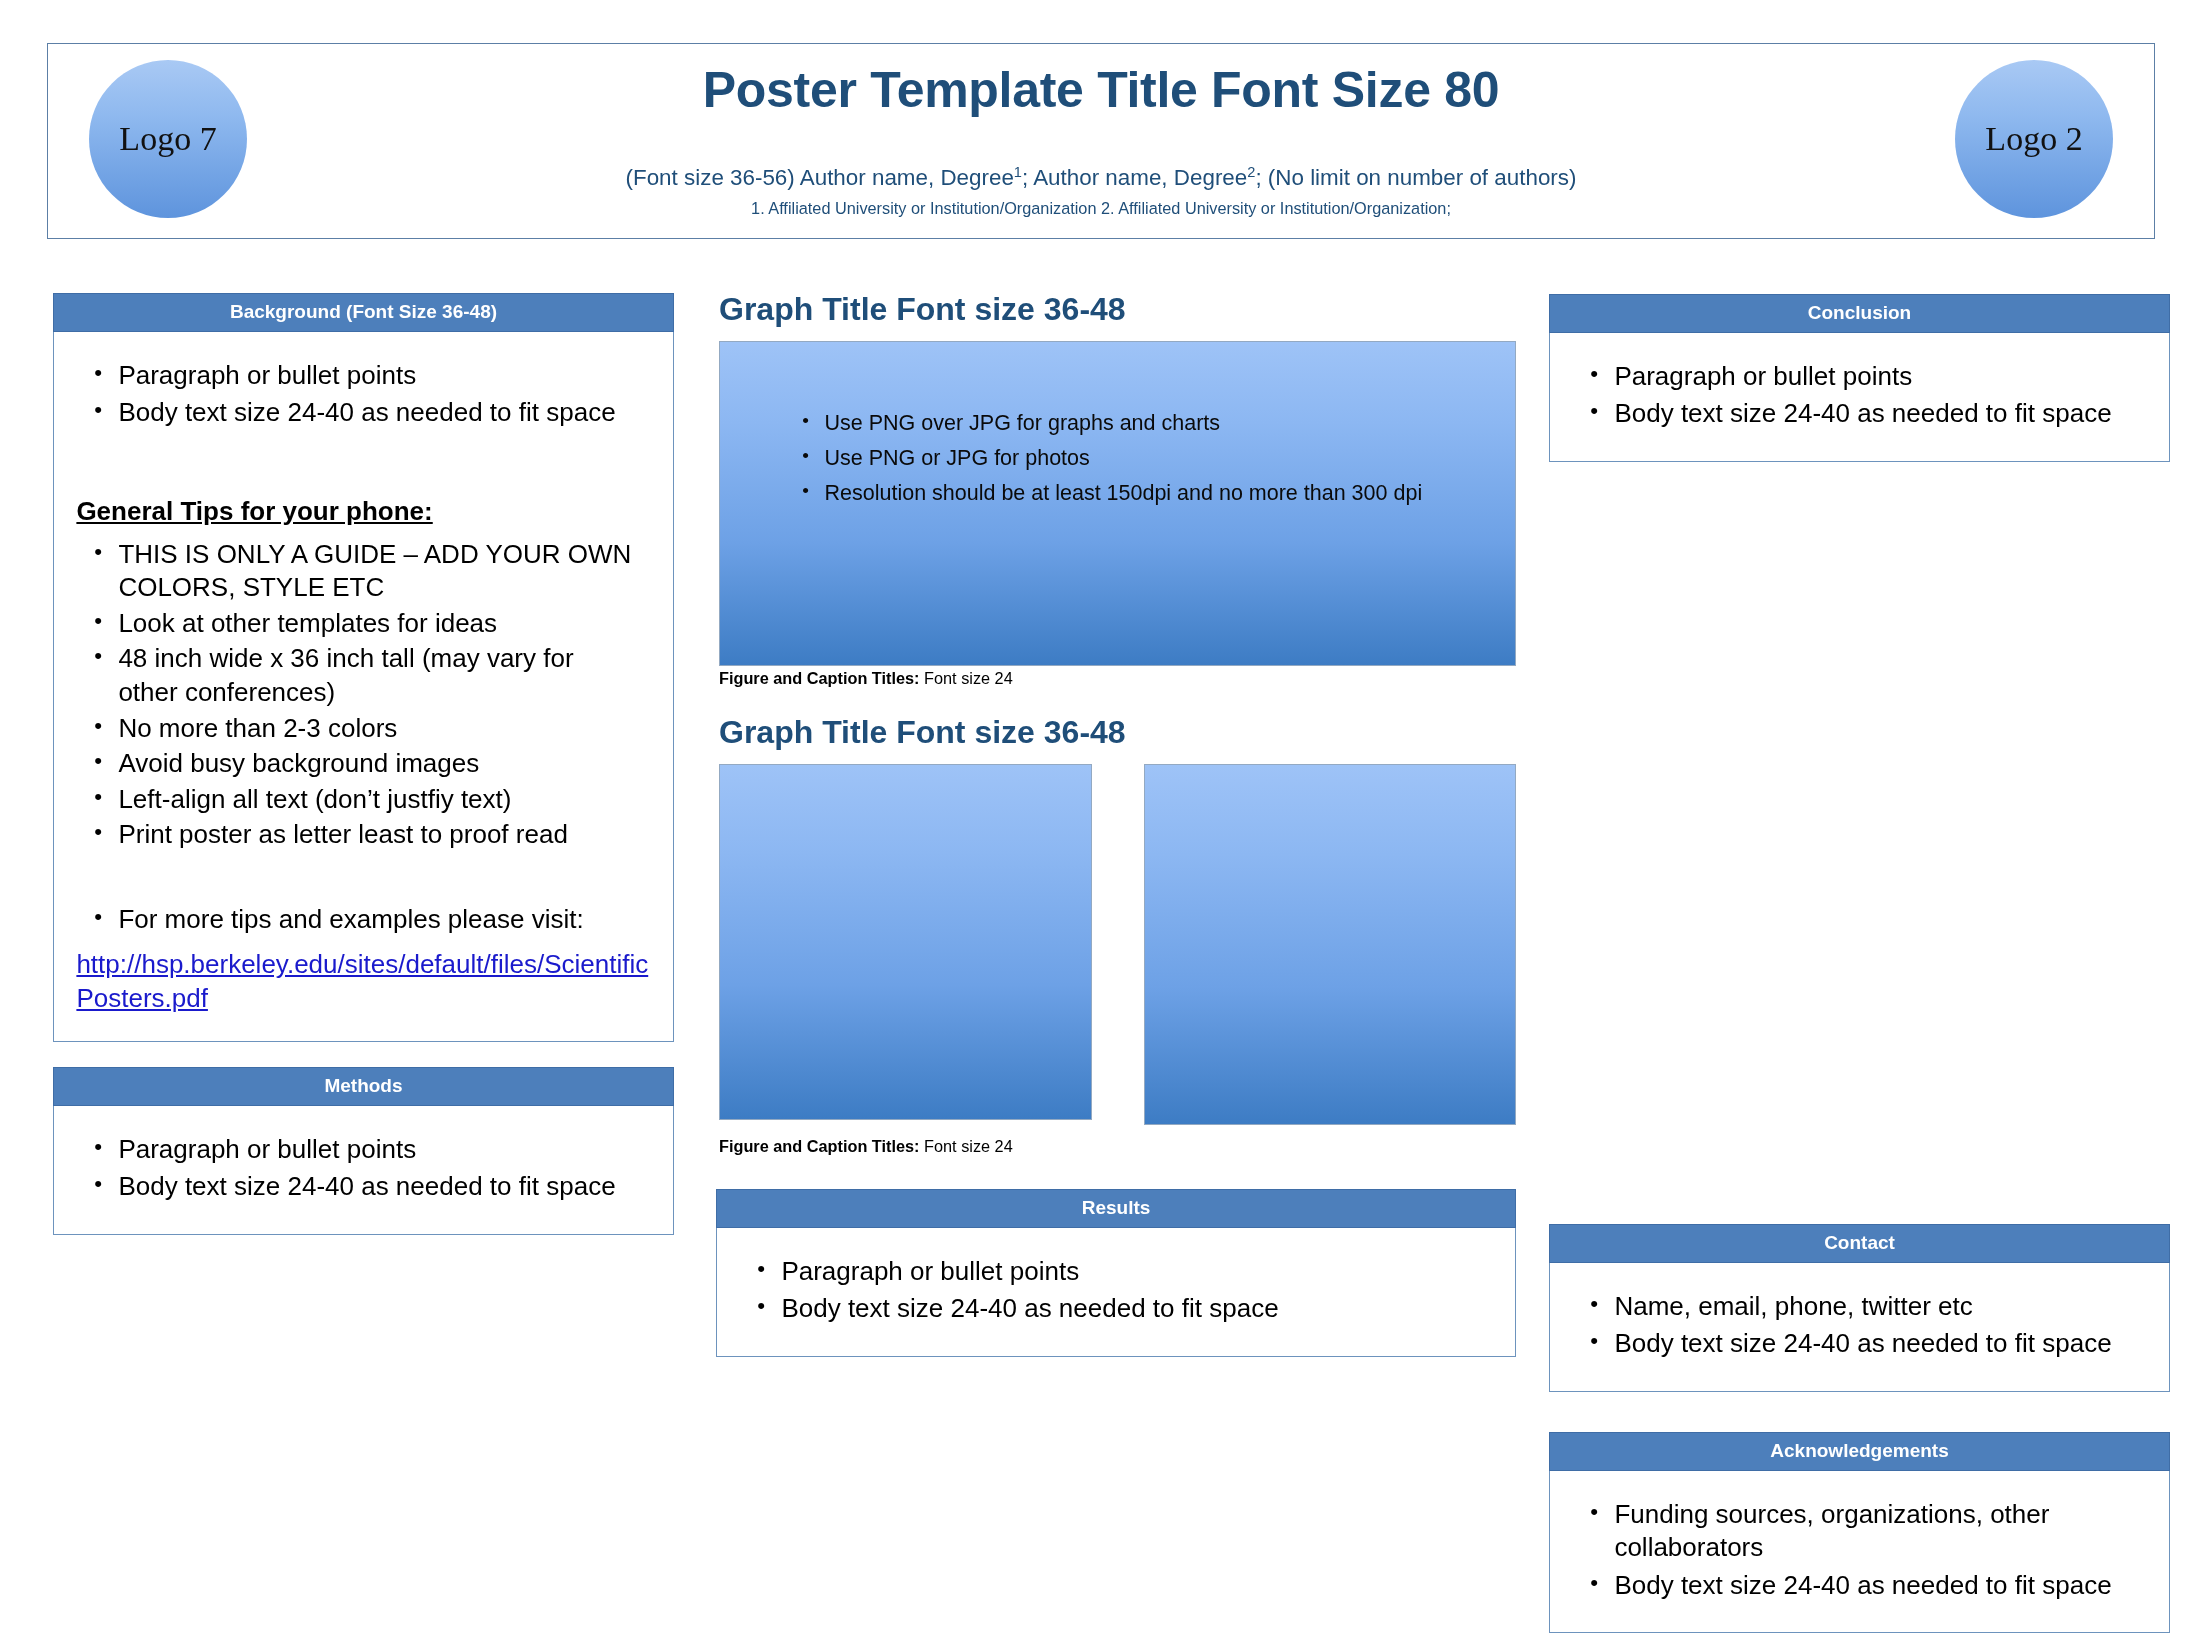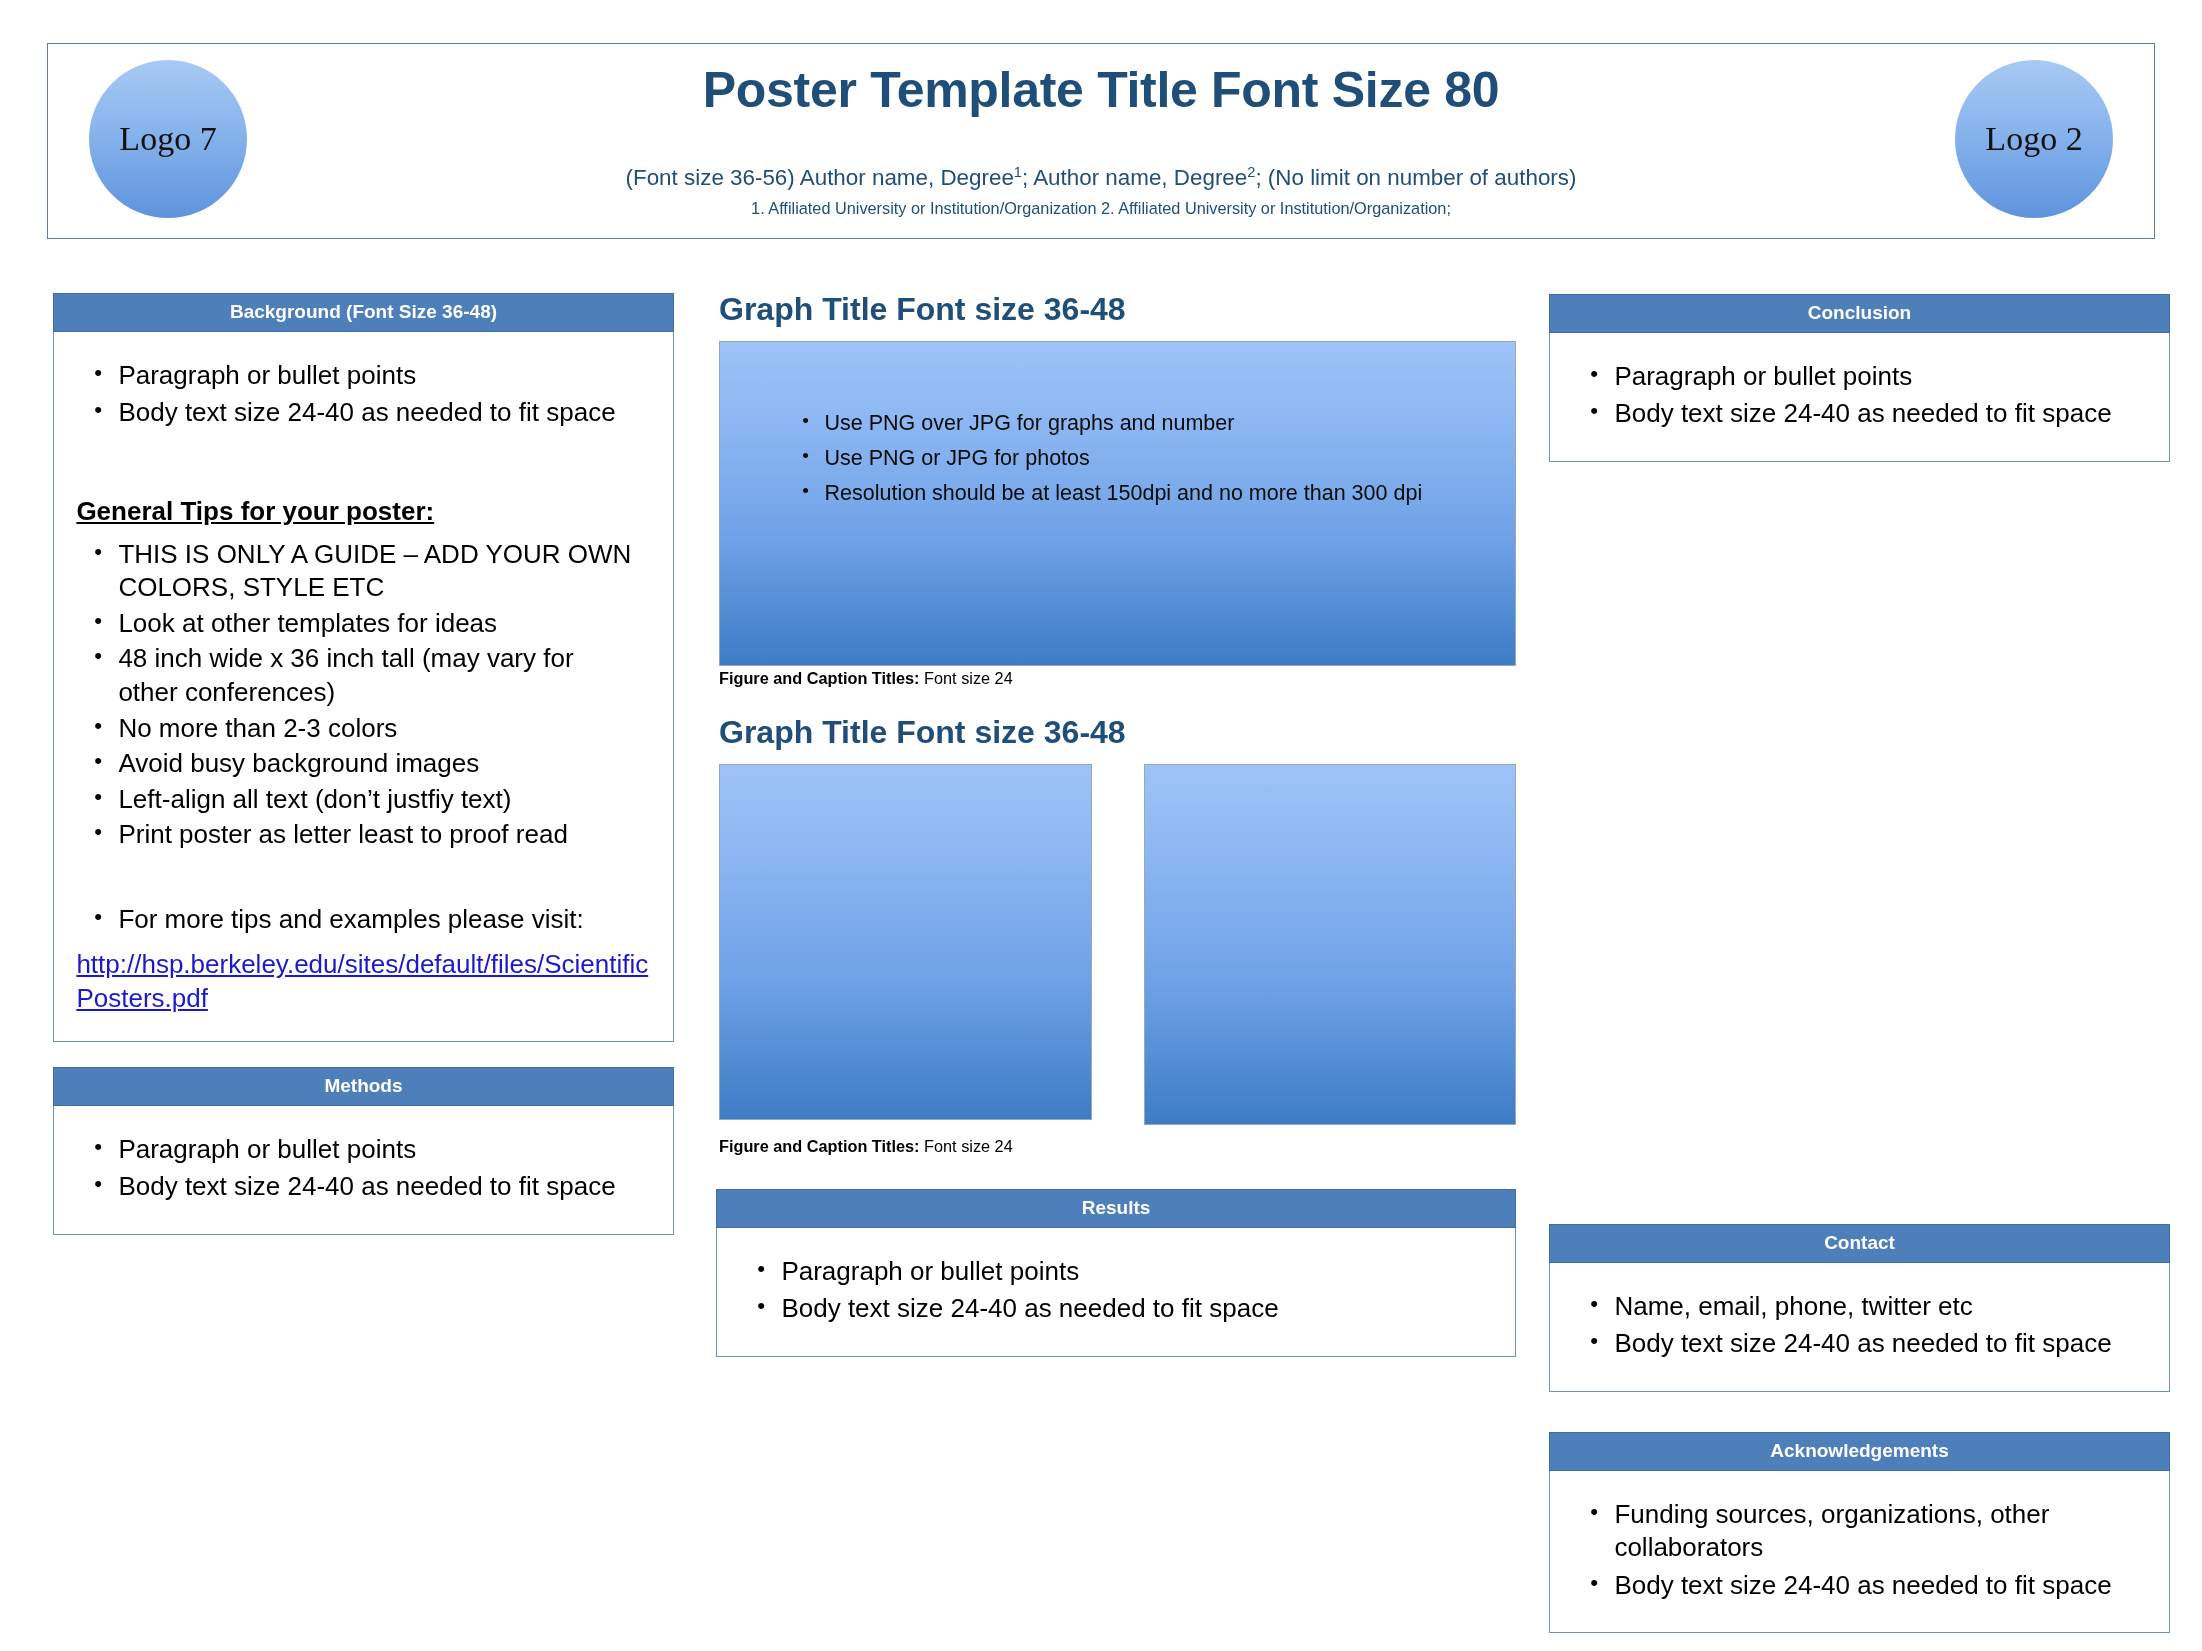--- a/index.html
+++ b/index.html
@@ -227,21 +227,21 @@
 </div>
 
 <div class="panel" id="background-panel">
   <div class="panel-head">Background (Font Size 36-48)</div>
   <div class="panel-body">
     <ul class="bullets">
       <li>Paragraph or bullet points</li>
       <li>Body text size  24-40 as needed to fit space</li>
     </ul>
     <div class="spacer-lg"></div>
-    <div class="tips-heading">General Tips for your poster:</div>
+    <div class="tips-heading">General Tips for your phone:</div>
     <ul class="bullets tight">
       <li>THIS IS ONLY A GUIDE – ADD YOUR OWN COLORS, STYLE ETC</li>
       <li>Look at other templates for ideas</li>
       <li>48 inch wide x 36 inch tall (may vary for other conferences)</li>
       <li>No more than 2-3 colors</li>
       <li>Avoid busy background images</li>
       <li>Left-align all text (don’t justfiy text)</li>
       <li>Print poster as letter least to proof read</li>
     </ul>
     <div class="spacer-md"></div>
@@ -260,21 +260,21 @@
       <li>Body text size  24-40 as needed to fit space</li>
     </ul>
   </div>
 </div>
 
 <div class="graph-title" id="graph-title-1">Graph Title Font size 36-48</div>
 
 <div class="graph-box" id="graph-box-1">
   <div class="graph-box-inner">
     <ul class="graph-bullets">
-      <li>Use PNG over JPG for graphs and number</li>
+      <li>Use PNG over JPG for graphs and charts</li>
       <li>Use PNG or JPG for photos</li>
       <li>Resolution should be at least 150dpi and no more than 300 dpi</li>
     </ul>
   </div>
 </div>
 
 <div class="figure-caption" id="figcap-1">
   <b>Figure and Caption Titles:</b><span> Font size 24</span>
 </div>
 

